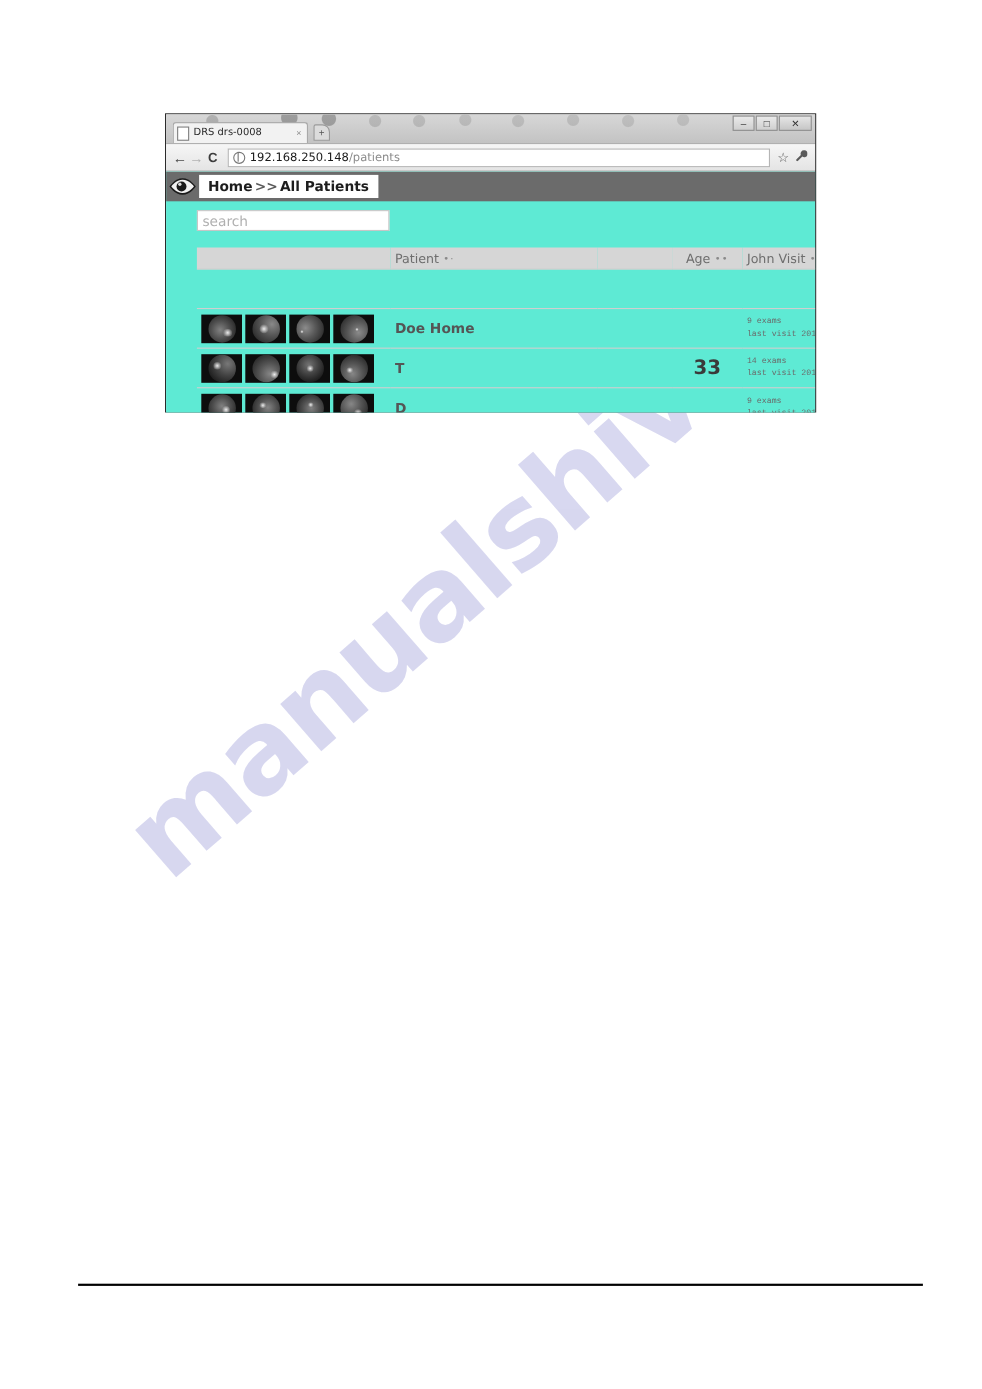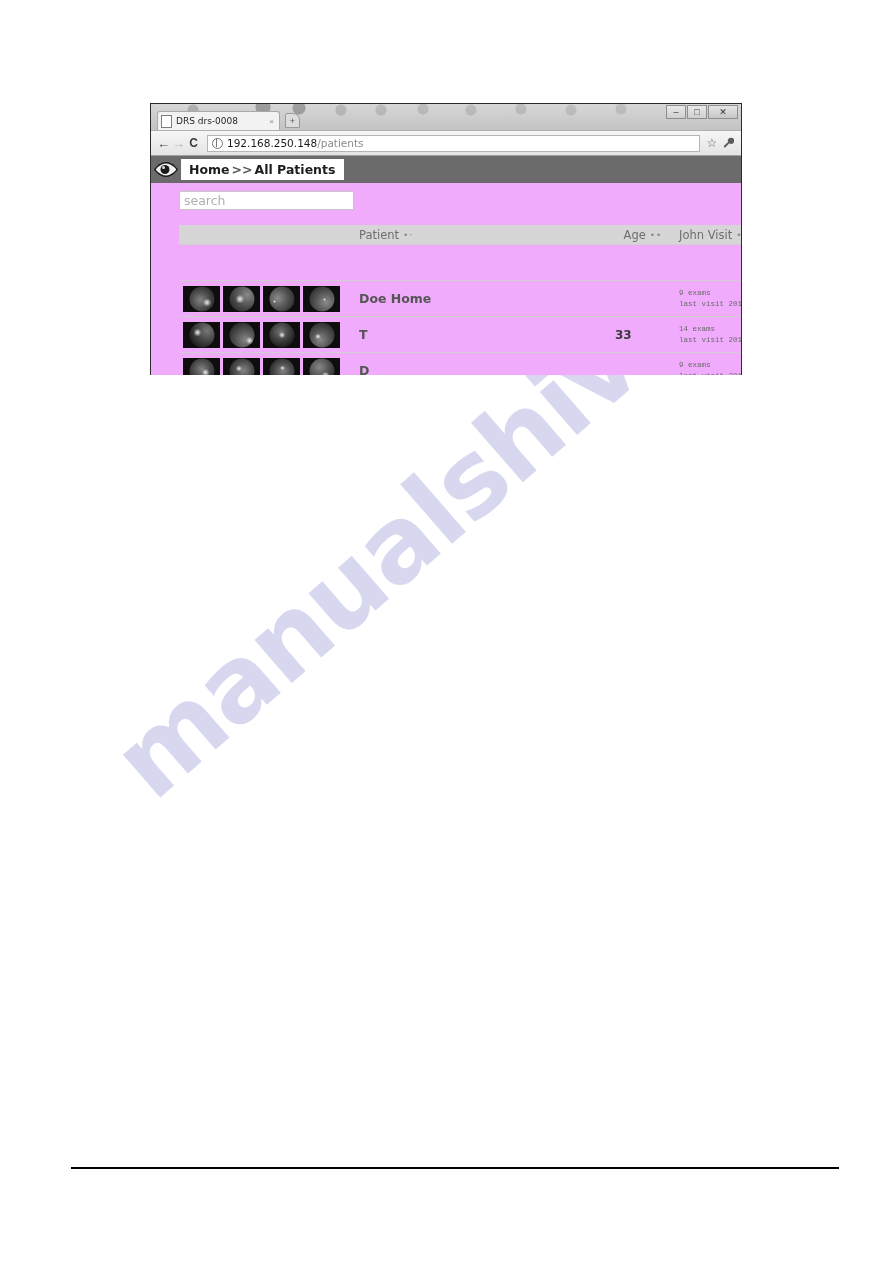--- a/index.html
+++ b/index.html
@@ -224,21 +224,21 @@
     font-size: 12px;
     color: #5b5b5b;
     width: 16px;
     text-align: center;
   }
   .wrench-icon { font-size: 11px; }
 
   
   .app {
     height: 219px;
-    background: #f0abfc;
+    background: #5eead4;
     position: relative;
     overflow: hidden;
   }
   .app-header {
     height: 27px;
     background: #6b6b6b;
     display: flex;
     align-items: center;
     position: relative;
   }
@@ -351,22 +351,22 @@
     filter: blur(0.6px);
   }
   .pname {
     font-size: 12.5px;
     font-weight: bold;
     color: #555555;
     padding-left: 12px;
     font-family: "DejaVu Sans", sans-serif;
   }
   .page {
-    text-align: left;
-    font-size: 12px;
+    text-align: center;
+    font-size: 18px;
     font-weight: bold;
     color: #3a3a3a;
     font-family: "DejaVu Sans", sans-serif;
   }
   .visit {
     padding-left: 6px;
     font-size: 7.5px;
     color: #6a6a6a;
     line-height: 1.45;
     font-family: Liberation Mono, monospace;

